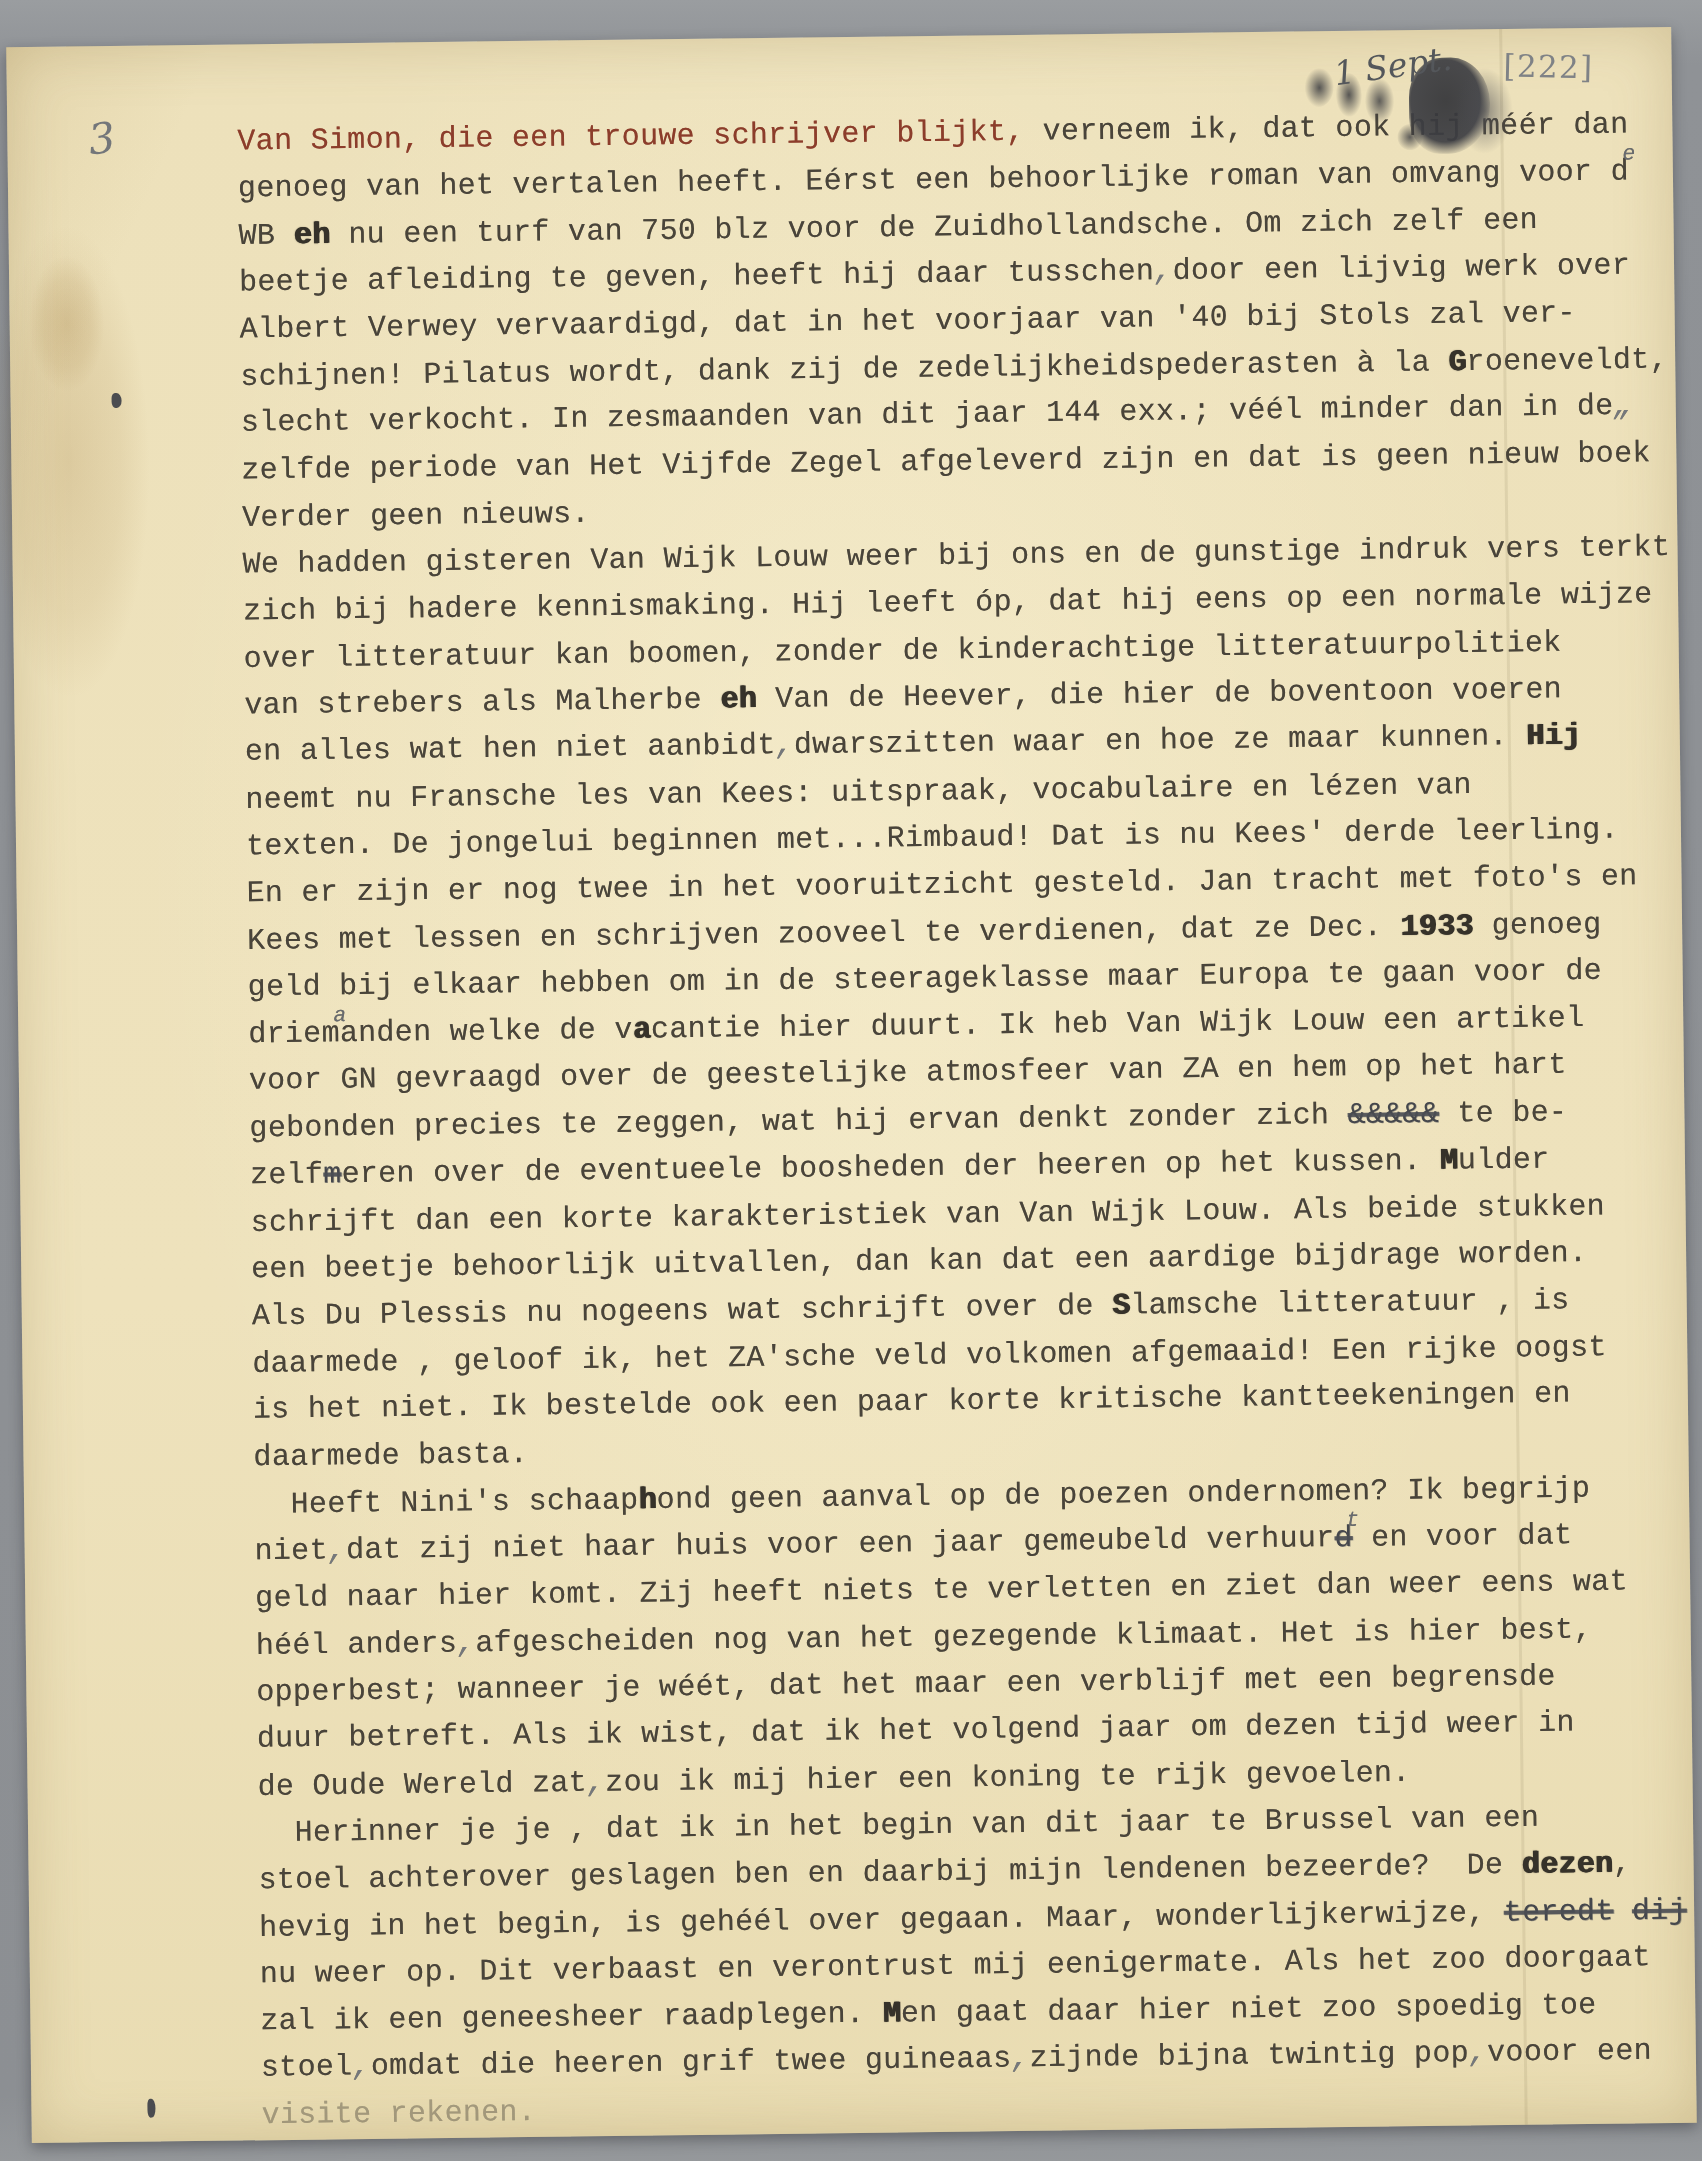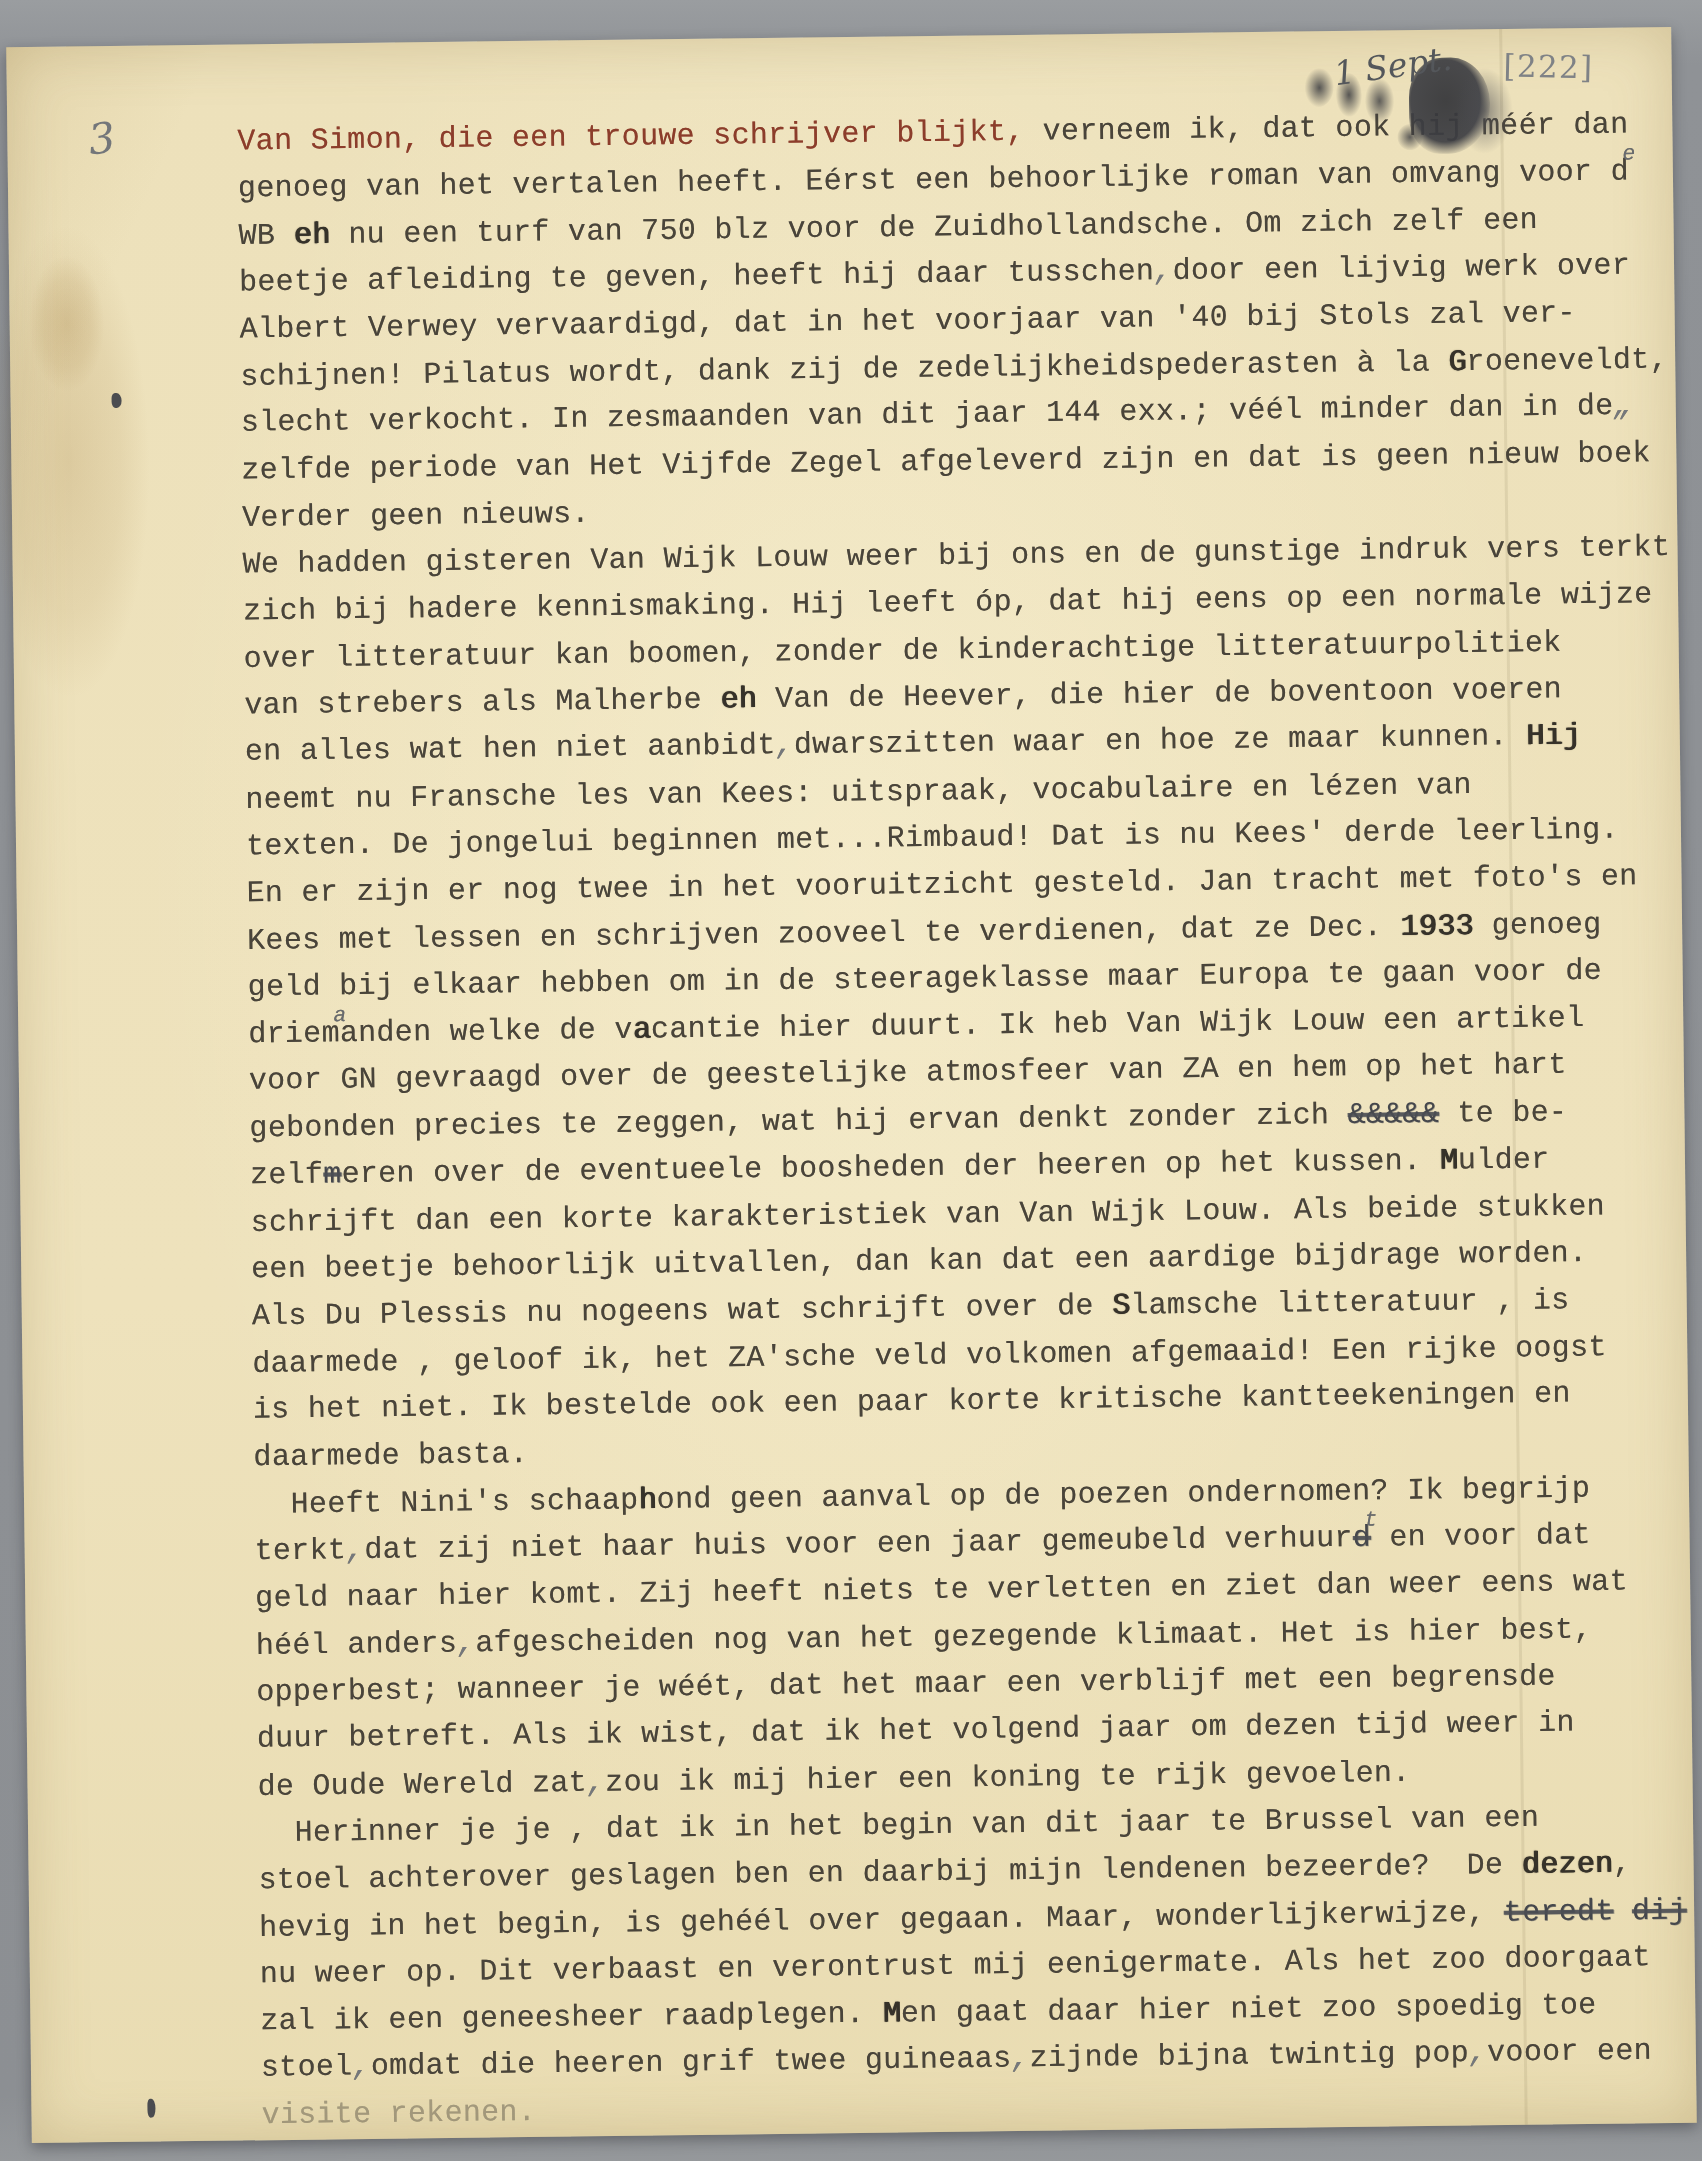--- a/index.html
+++ b/index.html
@@ -17,21 +17,21 @@
   .stain.brown{background:radial-gradient(ellipse,rgba(150,110,45,.20) 0%,rgba(150,110,45,.10) 45%,rgba(150,110,45,0) 70%);}
   .speck{position:absolute;background:#4b4c50;border-radius:40% 60% 55% 45%;}
   .typed{position:absolute;left:230px;top:74px;width:1416px;
          font-family:"Liberation Mono","DejaVu Sans Mono",monospace;
          font-size:30px;line-height:47px;color:#49443a;letter-spacing:0.3px;
          text-shadow:0 0 0.6px rgba(60,54,42,.55);}
   .line{white-space:pre;height:47px;}
   .line:nth-child(3n){transform:translateY(0.6px);}
   .line:nth-child(7n){transform:translateY(-0.6px);}
   .seg-red{color:#8c3d2b;text-shadow:0 0 0.6px rgba(130,50,30,.6);}
-  .seg-over{font-weight:normal;color:#36322a;text-shadow:1.3px 0 0 currentColor,0 0 1.3px rgba(40,36,28,.55);}
+  .seg-over{font-weight:bold;color:#36322a;text-shadow:1.3px 0 0 currentColor,0 0 1.3px rgba(40,36,28,.55);}
   .seg-struck{color:#45474c;text-decoration:line-through;text-decoration-thickness:3.8px;
               text-decoration-color:rgba(75,78,84,.85);text-shadow:0.6px 0.6px 0 rgba(75,78,84,.5);}
   .seg-faint{opacity:.42;}
   .seg-pencil{color:#75787c;font-style:italic;}
   .seg-pencil-sup{color:#686b6f;font-style:italic;display:inline-block;width:0;
                   transform:translate(-6.3px,-20px);font-size:21.4px;}
   .pencil-note{position:absolute;font-family:"DejaVu Serif","Liberation Serif",serif;
                font-style:italic;color:#606367;}
   .page-num{left:81px;top:68px;font-size:42px;transform:rotate(-6deg);color:#73767a;}
   .date-note{left:1327px;top:16.4px;font-size:33px;transform:rotate(-7deg);color:#54575b;z-index:5;}
@@ -97,21 +97,21 @@
         <div class="line"><span class="seg ">voor GN gevraagd over de geestelijke atmosfeer van ZA en hem op het hart</span></div>
         <div class="line"><span class="seg ">gebonden precies te zeggen, wat hij ervan denkt zonder zich </span><span class="seg seg-struck">&amp;&amp;&amp;&amp;&amp;</span><span class="seg "> te be-</span></div>
         <div class="line"><span class="seg ">zelf</span><span class="seg seg-struck">m</span><span class="seg ">eren over de eventueele boosheden der heeren op het kussen. </span><span class="seg seg-over">M</span><span class="seg ">ulder</span></div>
         <div class="line"><span class="seg ">schrijft dan een korte karakteristiek van Van Wijk Louw. Als beide stukken</span></div>
         <div class="line"><span class="seg ">een beetje behoorlijk uitvallen, dan kan dat een aardige bijdrage worden.</span></div>
         <div class="line"><span class="seg ">Als Du Plessis nu nogeens wat schrijft over de </span><span class="seg seg-over">S</span><span class="seg ">lamsche litteratuur , is</span></div>
         <div class="line"><span class="seg ">daarmede , geloof ik, het ZA'sche veld volkomen afgemaaid! Een rijke oogst</span></div>
         <div class="line"><span class="seg ">is het niet. Ik bestelde ook een paar korte kritische kantteekeningen en</span></div>
         <div class="line"><span class="seg ">daarmede basta.</span></div>
         <div class="line"><span class="seg ">  Heeft Nini's schaap</span><span class="seg seg-over">h</span><span class="seg ">ond geen aanval op de poezen ondernomen? Ik begrijp</span></div>
-        <div class="line"><span class="seg ">terkt</span><span class="seg seg-pencil">,</span><span class="seg ">dat zij niet haar huis voor een jaar gemeubeld verhuur</span><span class="seg seg-struck">d</span><span class="seg seg-pencil-sup">t</span><span class="seg "> en voor dat</span></div>
+        <div class="line"><span class="seg ">niet</span><span class="seg seg-pencil">,</span><span class="seg ">dat zij niet haar huis voor een jaar gemeubeld verhuur</span><span class="seg seg-struck">d</span><span class="seg seg-pencil-sup">t</span><span class="seg "> en voor dat</span></div>
         <div class="line"><span class="seg ">geld naar hier komt. Zij heeft niets te verletten en ziet dan weer eens wat</span></div>
         <div class="line"><span class="seg ">héél anders</span><span class="seg seg-pencil">,</span><span class="seg ">afgescheiden nog van het gezegende klimaat. Het is hier best,</span></div>
         <div class="line"><span class="seg ">opperbest; wanneer je wéét, dat het maar een verblijf met een begrensde</span></div>
         <div class="line"><span class="seg ">duur betreft. Als ik wist, dat ik het volgend jaar om dezen tijd weer in</span></div>
         <div class="line"><span class="seg ">de Oude Wereld zat</span><span class="seg seg-pencil">,</span><span class="seg ">zou ik mij hier een koning te rijk gevoelen.</span></div>
         <div class="line"><span class="seg ">  Herinner je je , dat ik in het begin van dit jaar te Brussel van een</span></div>
         <div class="line"><span class="seg ">stoel achterover geslagen ben en daarbij mijn lendenen bezeerde?  De </span><span class="seg seg-over">dezen</span><span class="seg ">,</span></div>
         <div class="line"><span class="seg ">hevig in het begin, is gehéél over gegaan. Maar, wonderlijkerwijze, </span><span class="seg seg-struck">teredt</span><span class="seg "> </span><span class="seg seg-struck">dij</span></div>
         <div class="line"><span class="seg ">nu weer op. Dit verbaast en verontrust mij eenigermate. Als het zoo doorgaat</span></div>
         <div class="line"><span class="seg ">zal ik een geneesheer raadplegen. </span><span class="seg seg-over">M</span><span class="seg ">en gaat daar hier niet zoo spoedig toe</span></div>

